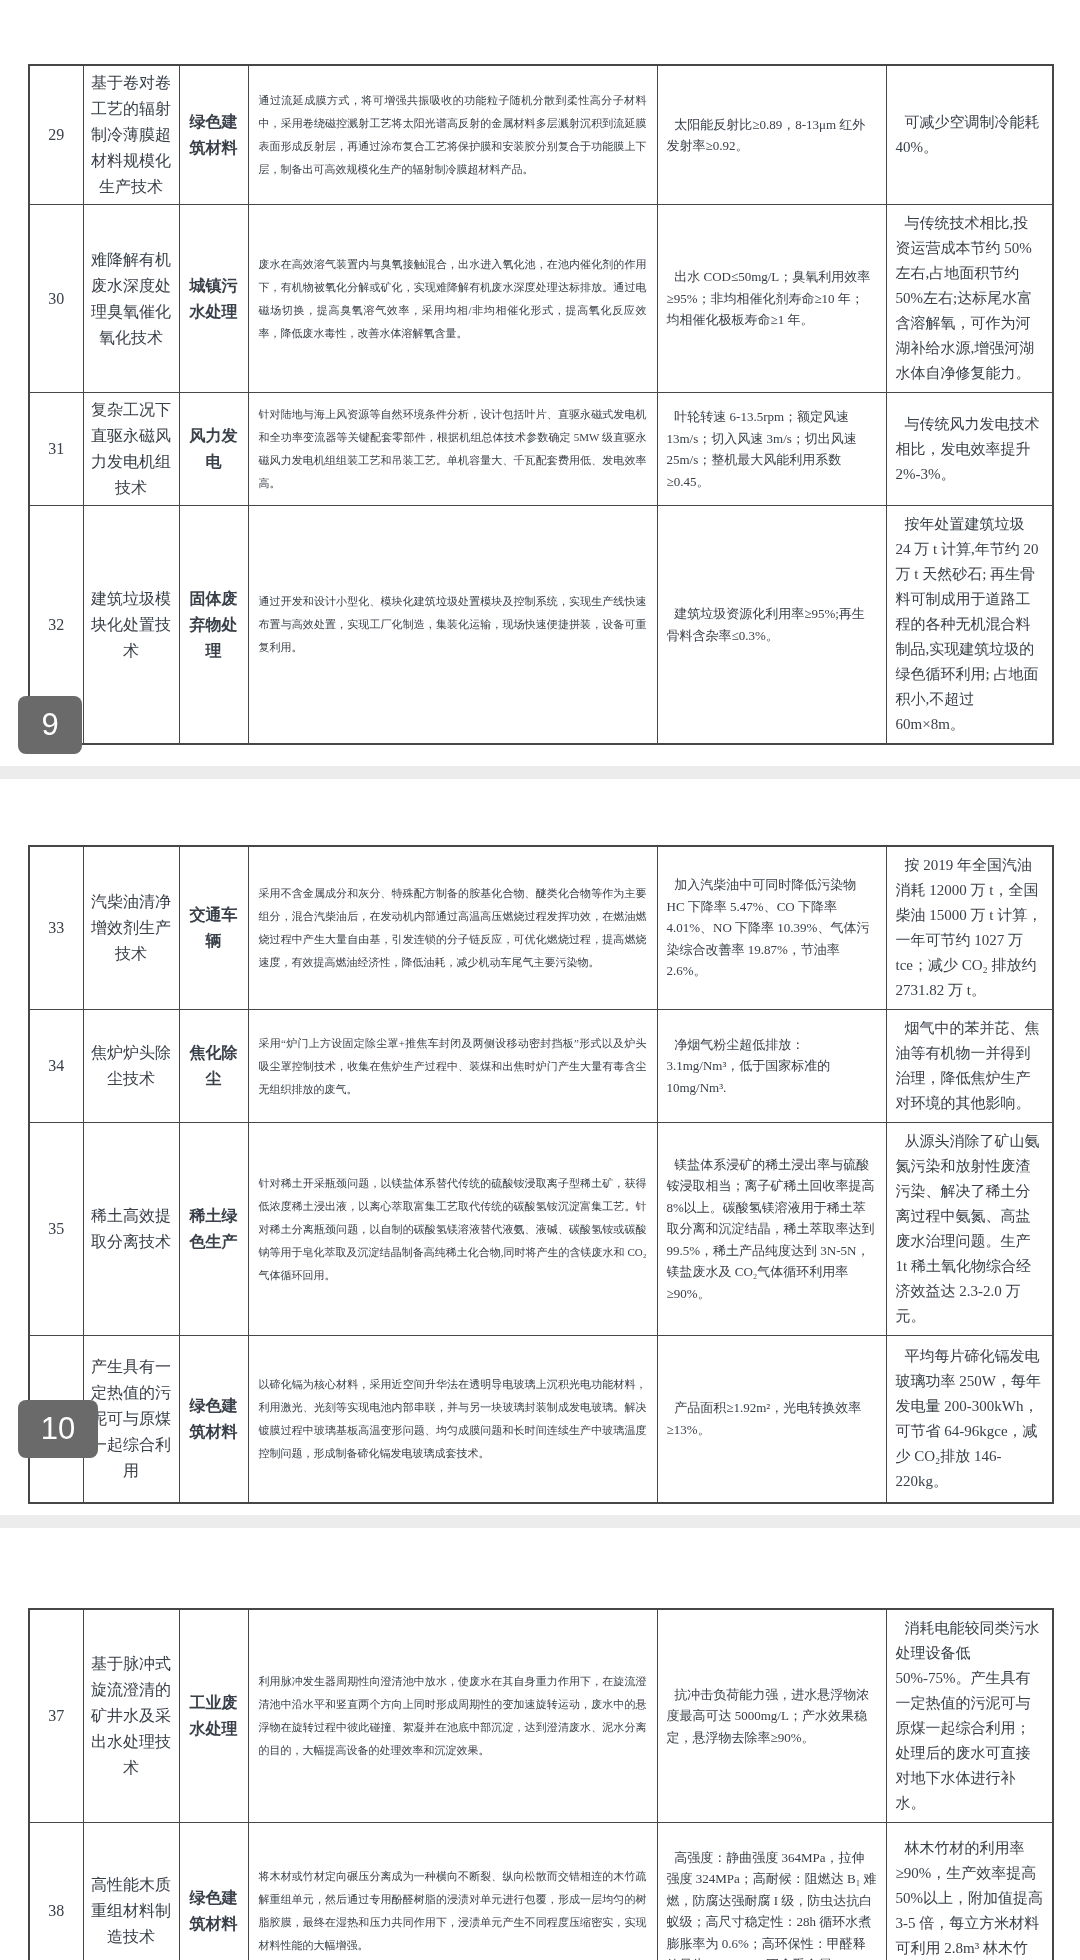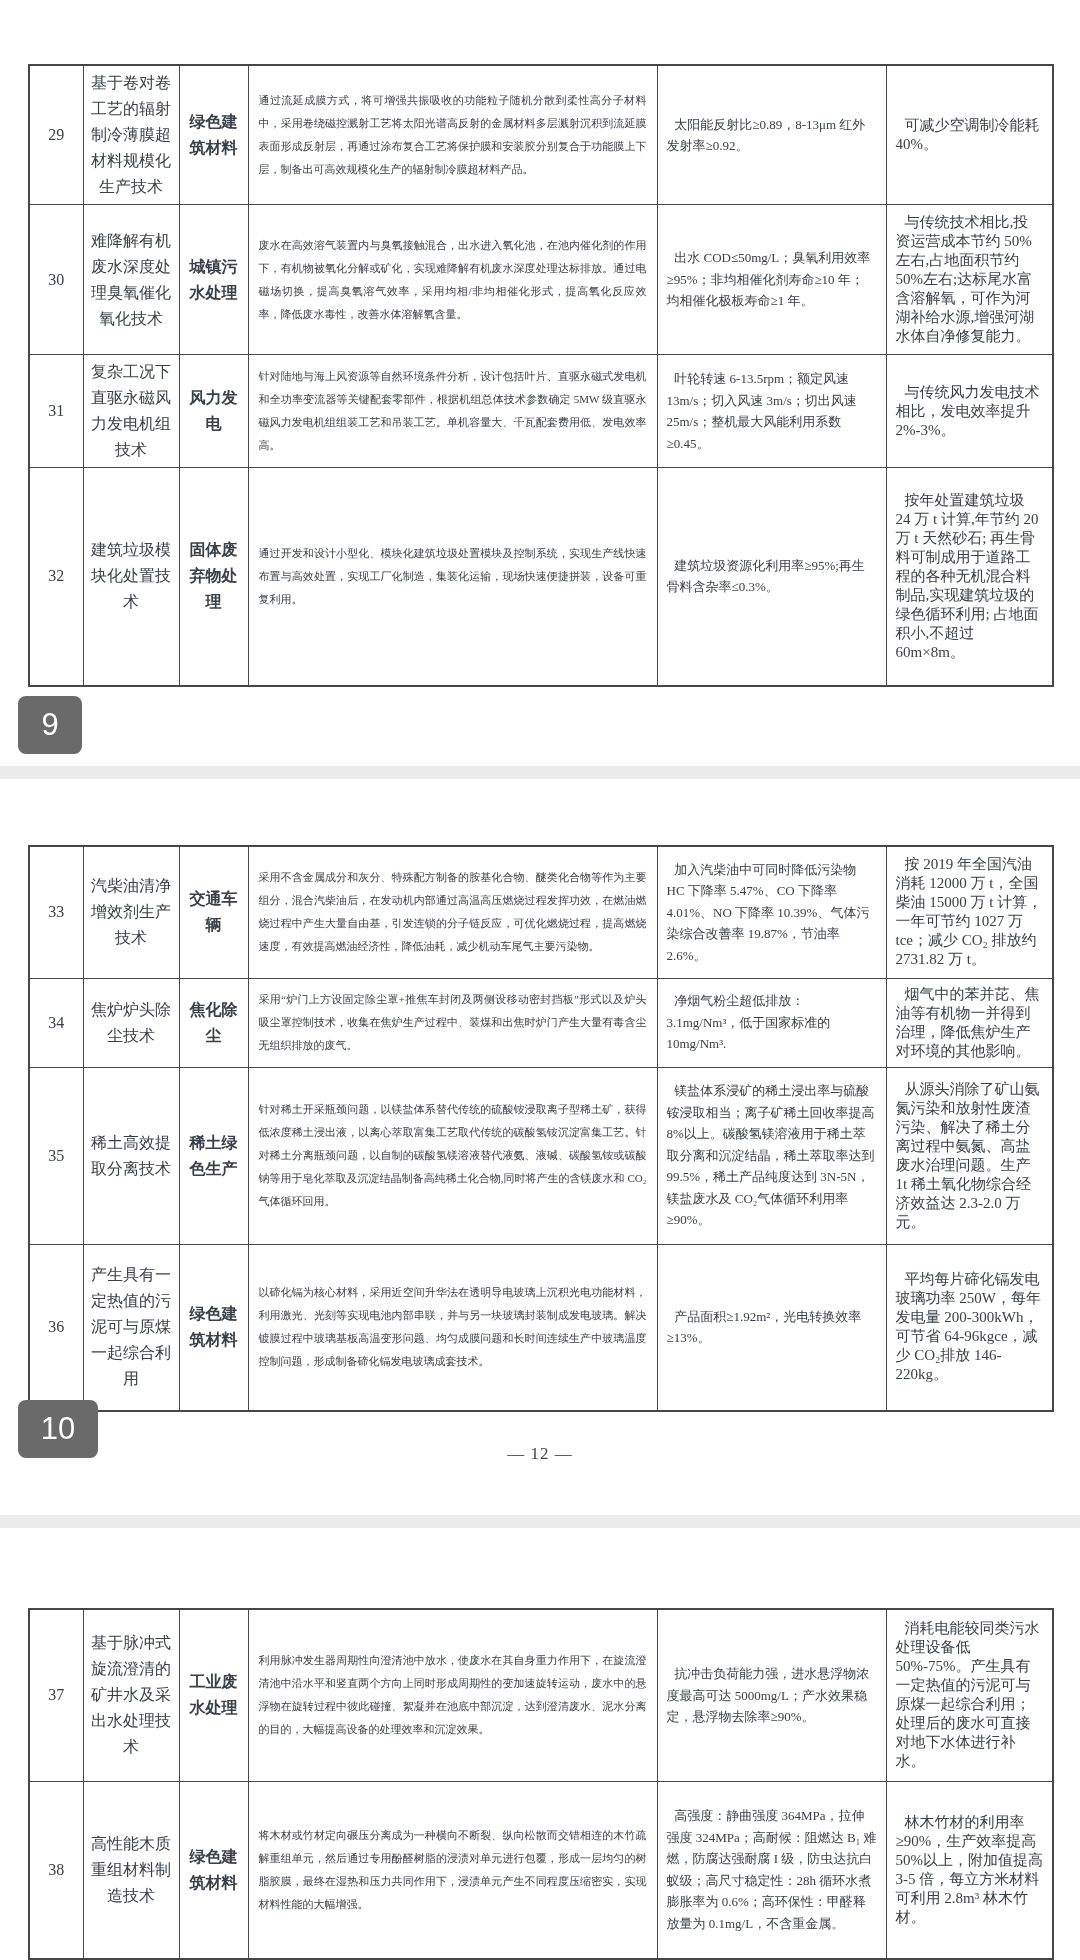--- a/index.html
+++ b/index.html
@@ -22,21 +22,21 @@
   .page-1 table.doc-table { margin-top:64px; }
   .page-2 table.doc-table { margin-top:66px; }
   .page-3 table.doc-table { margin-top:80px; }
   table.doc-table td { border:1px solid #474747; vertical-align:middle; overflow:hidden; }
 
   td.c-num  { width:54px;  text-align:center; font-size:16px; }
   td.c-name { width:96px;  font-size:16px; line-height:26px; padding:4px 6px; text-align:center; }
   td.c-cat  { width:69px;  font-size:16px; line-height:26px; padding:4px 3px; text-align:center;font-weight:bold; }
   td.c-desc { width:409px; font-size:11px; line-height:23px; padding:6px 10px; text-align:justify; }
   td.c-ind  { width:229px; font-size:13px; line-height:21.5px; padding:6px 9px; text-indent:0.6em; }
-  td.c-ben  { width:167px; font-size:15px; line-height:19px; padding:6px 9px; text-indent:0.6em; }
+  td.c-ben  { width:167px; font-size:15px; line-height:25px; padding:6px 9px; text-indent:0.6em; }
 
   .page-footer {
     text-align:center; font-size:17px; margin-top:32px;
     letter-spacing:1px; color:#3f444d;
   }
   .page-badge {
     position:absolute; left:18px; z-index:5;
     background:#6a6a6a; color:#ffffff;
     font-family:"Liberation Sans","DejaVu Sans",sans-serif;
     font-size:31px; border-radius:8px;

